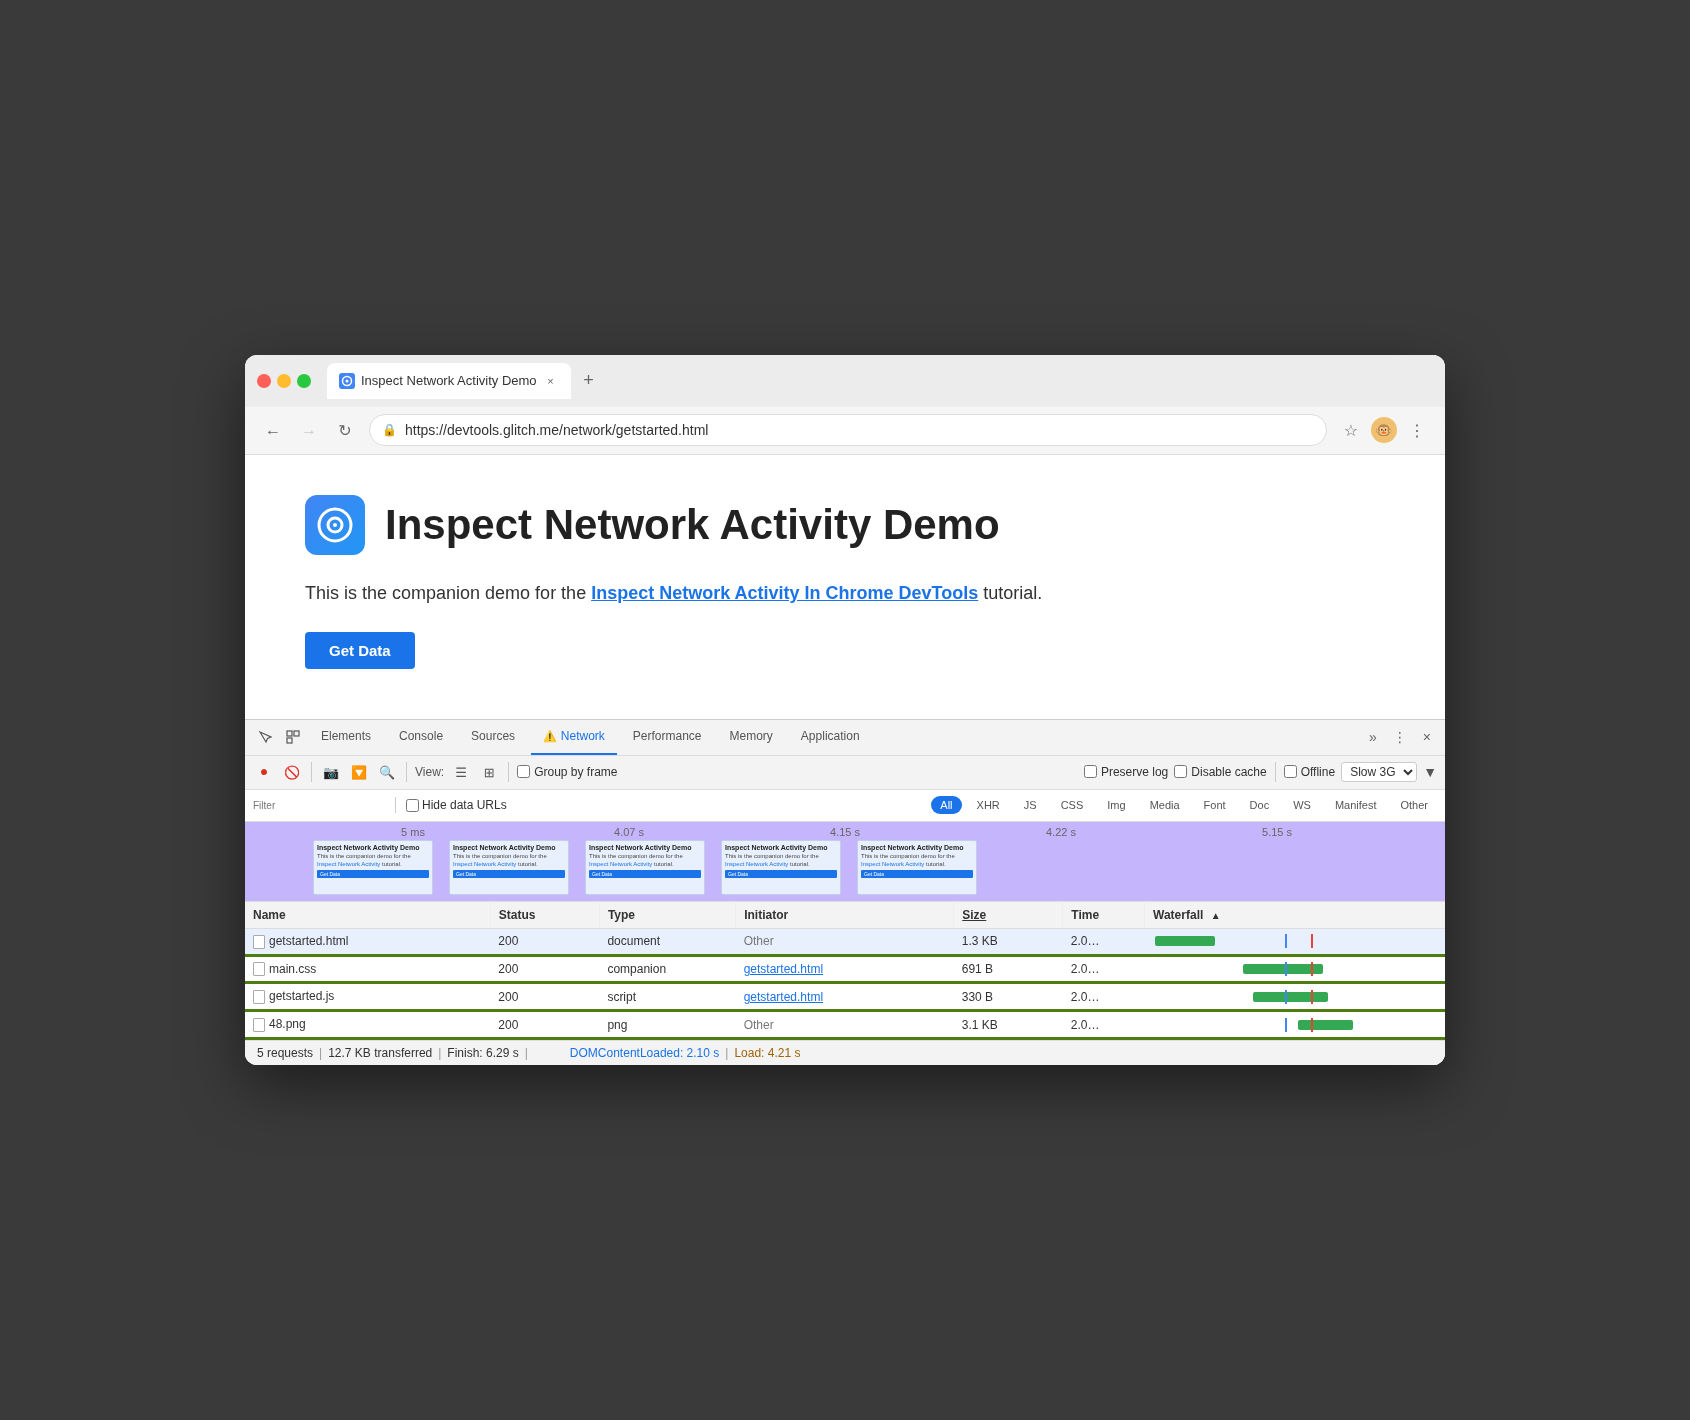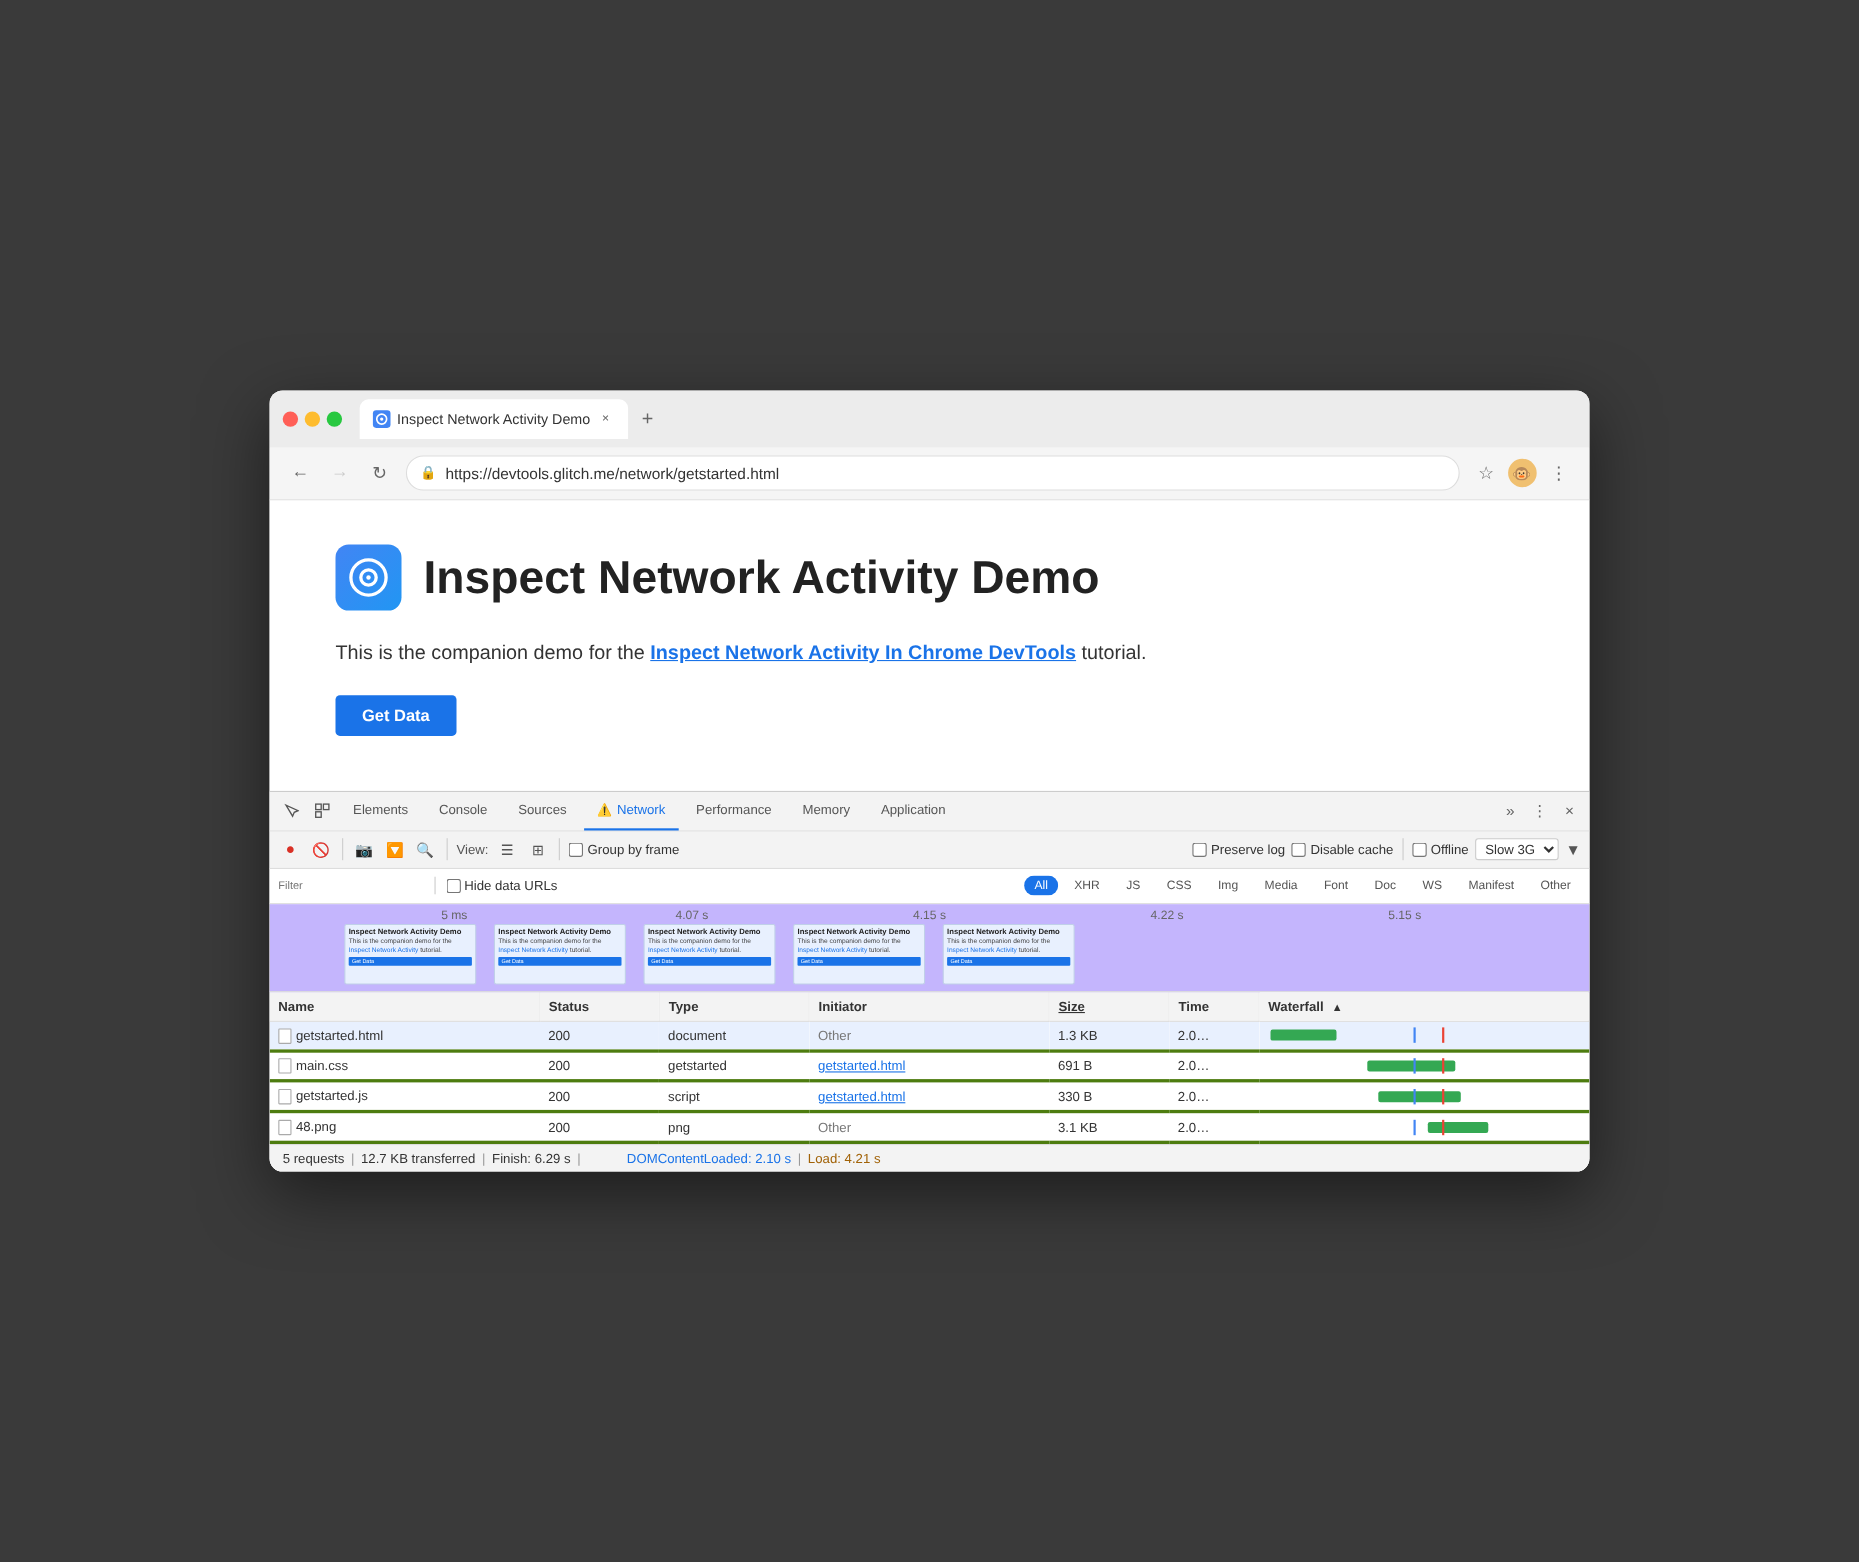--- a/index.html
+++ b/index.html
@@ -284,21 +284,21 @@
       height: 20px;
       background: #ccc;
       margin: 0 2px;
     }
     .nt-label {
       font-size: 12px;
       color: #555;
     }
     .nt-checkbox {
       display: flex;
-      align-items: flex-end;
+      align-items: flex-start;
       gap: 4px;
       font-size: 12px;
       color: #333;
     }
     .nt-spacer { flex: 1; }
     .nt-select {
       font-size: 12px;
       color: #333;
       border: 1px solid #ccc;
       border-radius: 3px;
@@ -712,21 +712,21 @@
                 <div class="waterfall-container">
                   <div class="waterfall-bar bar-green" style="left: 2px; width: 60px;"></div>
                   <div class="waterfall-line-blue" style="left: 132px;"></div>
                   <div class="waterfall-line-red" style="left: 158px;"></div>
                 </div>
               </td>
             </tr>
             <tr>
               <td><span class="file-icon"></span><span>main.css</span></td>
               <td>200</td>
-              <td>getstarted</td>
+              <td>companion</td>
               <td><a class="initiator-link">getstarted.html</a></td>
               <td>691 B</td>
               <td>2.0…</td>
               <td class="waterfall-cell">
                 <div class="waterfall-container">
                   <div class="waterfall-bar bar-green" style="left: 90px; width: 80px;"></div>
                   <div class="waterfall-line-blue" style="left: 132px;"></div>
                   <div class="waterfall-line-red" style="left: 158px;"></div>
                 </div>
               </td>

